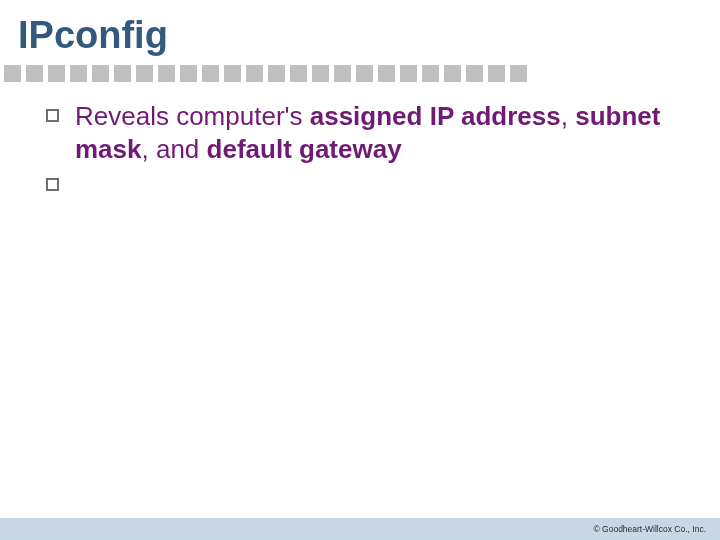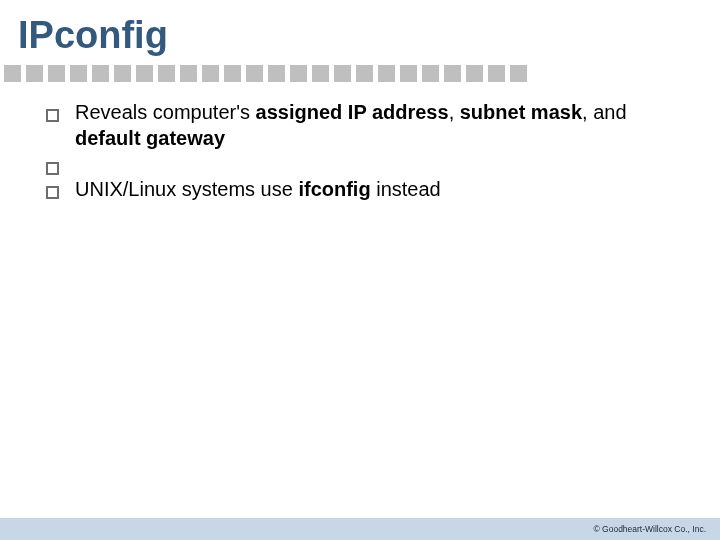--- a/index.html
+++ b/index.html
@@ -47,23 +47,23 @@
   .bullet-marker {
     width: 13px;
     height: 13px;
     border: 2px solid #6d6d6d;
     background: #fff;
     flex-shrink: 0;
     margin-top: 9px;
     margin-right: 16px;
   }
   .bullet-text {
-    font-size: 20px;
+    font-size: 26px;
     line-height: 1.28;
-    color: #000000;
+    color: #701a75;
   }
   .bullet-text b { font-weight: bold; }
   .footer {
     position: absolute;
     bottom: 0;
     left: 0;
     right: 0;
     height: 22px;
     background: #c7d7e5;
     display: flex;
@@ -113,23 +113,19 @@
     </div>
 
   <div class="content">
       <div class="bullet-item">
         <div class="bullet-marker"></div>
         <div class="bullet-text">Reveals computer's <b>assigned IP address</b>, <b>subnet mask</b>, and <b>default gateway</b></div>
       </div>
       <div class="bullet-item">
         <div class="bullet-marker"></div>
       </div>
-      <div class="bullet-item">
-        <div class="bullet-marker"></div>
-        <div class="bullet-text">UNIX/Linux systems use <b>ifconfig</b> instead</div>
-      </div>
     </div>
 
   <div class="footer">
     <span class="footer-text">© Goodheart-Willcox Co., Inc.</span>
   </div>
 
 </div>
 
 </body></html>

